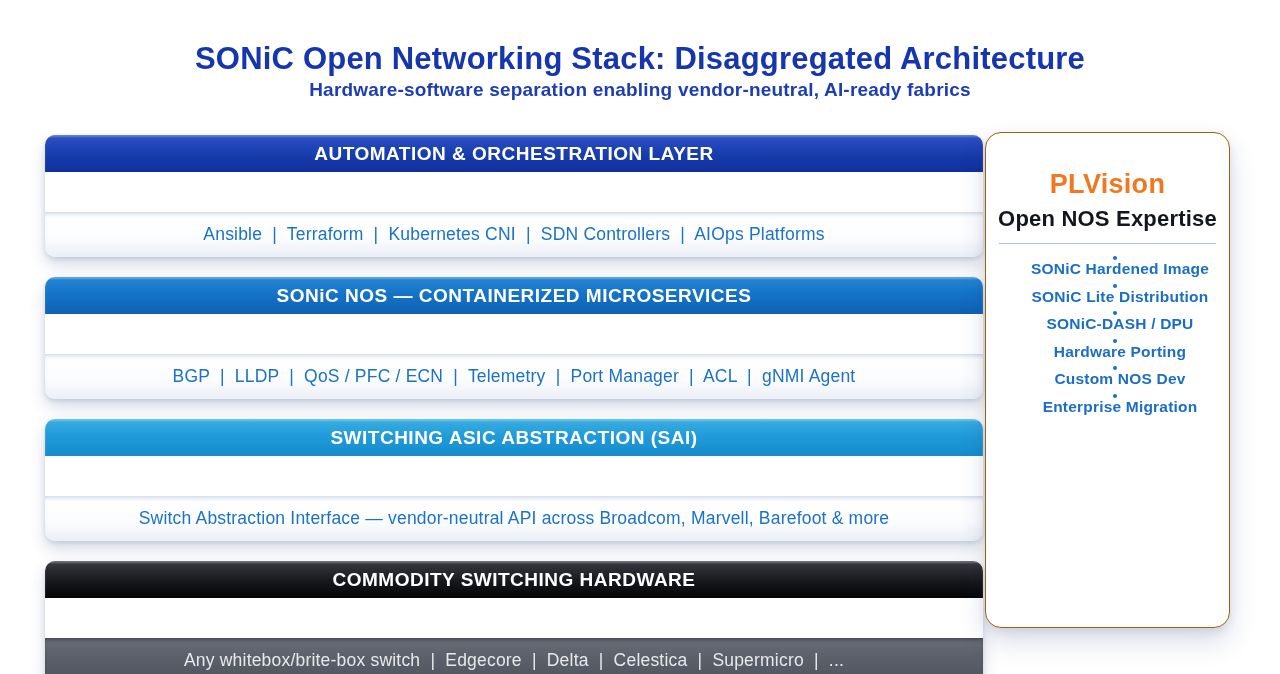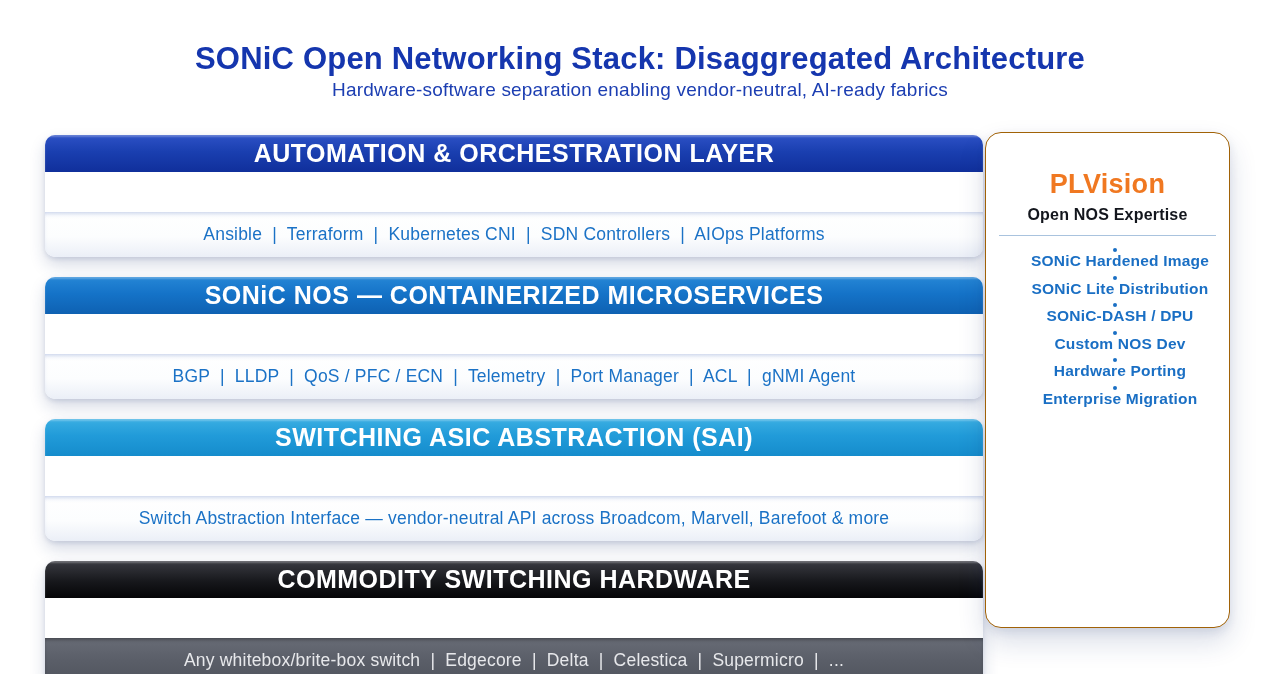--- a/index.html
+++ b/index.html
@@ -8,32 +8,32 @@
   .canvas { position:relative; width:1280px; height:674px; background:#ffffff; }
 
   
   .page-title {
     position:absolute; top:41px; left:0; width:1280px;
     text-align:center; font-size:31px; font-weight:bold;
     color:#1536ae; letter-spacing:0.2px;
   }
   .page-subtitle {
     position:absolute; top:79px; left:0; width:1280px;
-    text-align:center; font-size:19px; color:#1c3eb2; letter-spacing:0.2px;
+    text-align:center; font-size:19px; color:#1c3eb2; letter-spacing:0.2px;font-weight:bold;
   }
 
   
   .stack { position:absolute; left:45px; top:135px; width:938px; }
   .layer {
     border-radius:10px; margin-bottom:20px; overflow:hidden;
     box-shadow:0 8px 16px rgba(25,50,110,0.18), 0 2px 4px rgba(25,50,110,0.12);
   }
   .layer-header {
     height:37px; display:flex; align-items:center; justify-content:center;
-    color:#ffffff; font-weight:bold; font-size:25px; letter-spacing:0.5px;
+    color:#ffffff; font-weight:bold; font-size:19px; letter-spacing:0.5px;
     box-shadow:inset 0 2px 2px rgba(255,255,255,0.28);
     white-space:pre;
   }
   .layer-body {
     height:45px; display:flex; align-items:center; justify-content:center;
     font-size:17.5px; color:#1b72c6; letter-spacing:0.2px; white-space:pre;
     background:linear-gradient(180deg,#ffffff 0%,#fcfdfe 55%,#ebeff7 100%);
     box-shadow:inset 0 4px 5px -3px rgba(60,95,180,0.35);
     margin-top:40px;
   }
@@ -52,21 +52,21 @@
     position:absolute; left:985px; top:132px; width:245px; height:496px;
     background:#ffffff; border:1px solid #a16207; border-radius:16px;
     box-shadow:0 14px 28px rgba(25,50,110,0.16), 0 4px 10px rgba(25,50,110,0.10);
   }
   .brand {
     margin-top:36px; text-align:center;
     font-size:27px; font-weight:bold; color:#f07821; letter-spacing:0.3px;
   }
   .card-subtitle {
     margin-top:6px; text-align:center;
-    font-size:16px; font-weight:bold; color:#13161d; letter-spacing:0.2px;
+    font-size:22px; font-weight:bold; color:#13161d; letter-spacing:0.2px;
   }
   .card-divider { height:1px; background:#a9c3de; margin:11px 13px 0 13px; }
   .svc-list { margin-top:12px; padding-left:25px; }
   .svc-item { display:flex; align-items:center; height:27.5px;flex-direction:column; }
   .svc-dot {
     width:4px; height:4px; border-radius:50%; background:#1a6fc4;
     margin-right:10px; flex:0 0 auto;
   }
   .svc-label { font-size:15.5px; font-weight:bold; color:#1a6fc4; letter-spacing:0.2px; }
 </style>
@@ -115,25 +115,25 @@
       <div class="svc-item">
         <span class="svc-dot"></span>
         <span class="svc-label">SONiC Lite Distribution</span>
       </div>
       <div class="svc-item">
         <span class="svc-dot"></span>
         <span class="svc-label">SONiC-DASH / DPU</span>
       </div>
       <div class="svc-item">
         <span class="svc-dot"></span>
-        <span class="svc-label">Custom NOS Dev</span>
+        <span class="svc-label">Hardware Porting</span>
       </div>
       <div class="svc-item">
         <span class="svc-dot"></span>
-        <span class="svc-label">Hardware Porting</span>
+        <span class="svc-label">Custom NOS Dev</span>
       </div>
       <div class="svc-item">
         <span class="svc-dot"></span>
         <span class="svc-label">Enterprise Migration</span>
       </div>
     </div>
   </div>
 
 </div>
 

